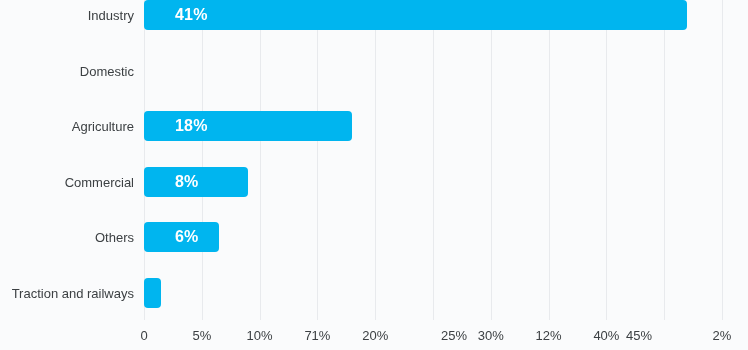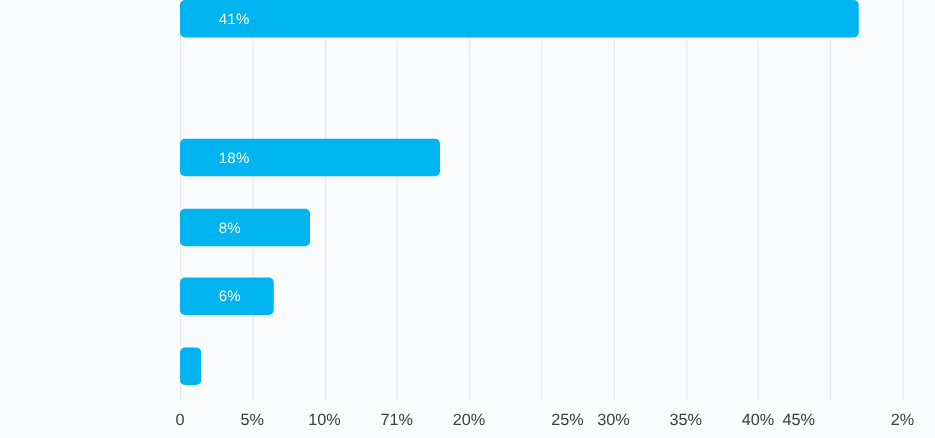--- a/index.html
+++ b/index.html
@@ -55,22 +55,22 @@
     background: #00b5ef;
     border-radius: 4px;
     box-sizing: border-box;
   }
   .bar-value {
     position: absolute;
     left: 31px;
     top: 0;
     height: 30px;
     line-height: 30px;
-    font-size: 12px;
-    font-weight: normal;
+    font-size: 16px;
+    font-weight: bold;
     color: #ffffff;
     letter-spacing: 0.2px;
     white-space: nowrap;
     pointer-events: none;
   }
 
   
   .cat-label {
     position: absolute;
     right: 0;
@@ -103,20 +103,28 @@
     color: #3c4043;
     transform: translateX(-50%);
     white-space: nowrap;
   }
 </style>
 </head>
 <body>
 
 <div id="chart-root">
 
+  <div id="cat-labels">
+      <div class="cat-label" style="top: 8px;">Industry</div>
+      <div class="cat-label" style="top: 63.5px;">Domestic</div>
+      <div class="cat-label" style="top: 119px;">Agriculture</div>
+      <div class="cat-label" style="top: 174.5px;">Commercial</div>
+      <div class="cat-label" style="top: 230px;">Others</div>
+      <div class="cat-label" style="top: 285.5px;">Traction and railways</div>
+    </div>
 
   <div id="plot-area">
       <div class="gridline axis-zero" style="left: 0px;"></div>
       <div class="gridline" style="left: 57.8px;"></div>
       <div class="gridline" style="left: 115.6px;"></div>
       <div class="gridline" style="left: 173.4px;"></div>
       <div class="gridline" style="left: 231.2px;"></div>
       <div class="gridline" style="left: 289px;"></div>
       <div class="gridline" style="left: 346.8px;"></div>
       <div class="gridline" style="left: 404.6px;"></div>
@@ -145,19 +153,19 @@
     </div>
 
   <div id="x-axis">
       <div class="x-tick" style="left: 0px;">0</div>
       <div class="x-tick" style="left: 57.8px;">5%</div>
       <div class="x-tick" style="left: 115.6px;">10%</div>
       <div class="x-tick" style="left: 173.4px;">71%</div>
       <div class="x-tick" style="left: 231.2px;">20%</div>
       <div class="x-tick" style="left: 289px; margin-left: 21px;">25%</div>
       <div class="x-tick" style="left: 346.8px;">30%</div>
-      <div class="x-tick" style="left: 404.6px;">35%</div>
+      <div class="x-tick" style="left: 404.6px;">12%</div>
       <div class="x-tick" style="left: 462.4px;">40%</div>
       <div class="x-tick" style="left: 495px;">45%</div>
       <div class="x-tick" style="left: 578px;">2%</div>
     </div>
 
 </div>
 
 </body></html>

